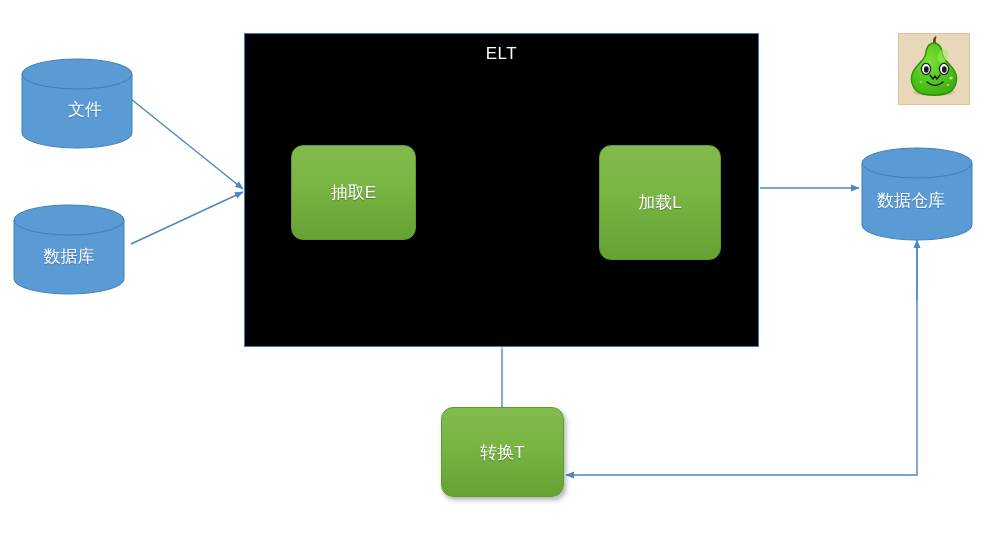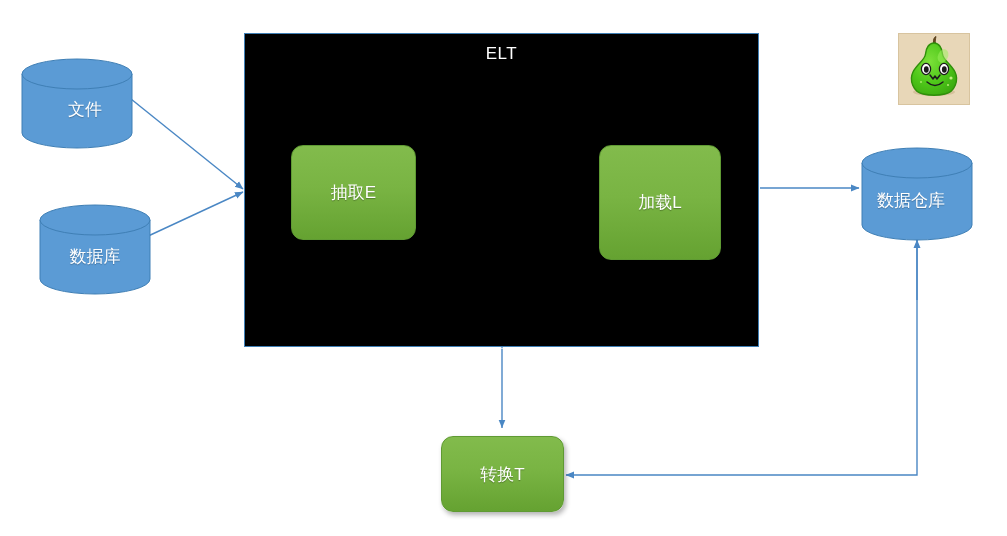--- a/index.html
+++ b/index.html
@@ -60,28 +60,28 @@
     box-sizing: border-box;
     display: flex;
     align-items: center;
     justify-content: center;
     color: #ffffff;
     font-size: 17px;
     text-shadow: 0 1px 1px rgba(0,0,0,0.30);
   }
   .proc-e { left: 291px; top: 145px; width: 125px; height: 95px; }
   .proc-l { left: 599px; top: 145px; width: 122px; height: 115px; }
-  .proc-t { left: 441px; top: 436px; width: 123px; height: 76px; }
+  .proc-t { left: 441px; top: 407px; width: 123px; height: 90px; }
 
   
   .cyl {
     position: absolute;
   }
   .cyl-file  { left: 21px;  top: 58px;  width: 128px; height: 91px; }
-  .cyl-db    { left: 39px;  top: 204px; width: 112px; height: 91px; }
+  .cyl-db    { left: 13px;  top: 204px; width: 112px; height: 91px; }
   .cyl-dw    { left: 861px; top: 147px; width: 100px; height: 95px; }
   .cyl svg { display: block; overflow: visible; }
   .cyl-label {
     position: absolute;
     left: 0;
     width: 100%;
     text-align: center;
     color: #ffffff;
     font-size: 17px;
     text-shadow: 0 1px 1px rgba(0,0,0,0.25);

